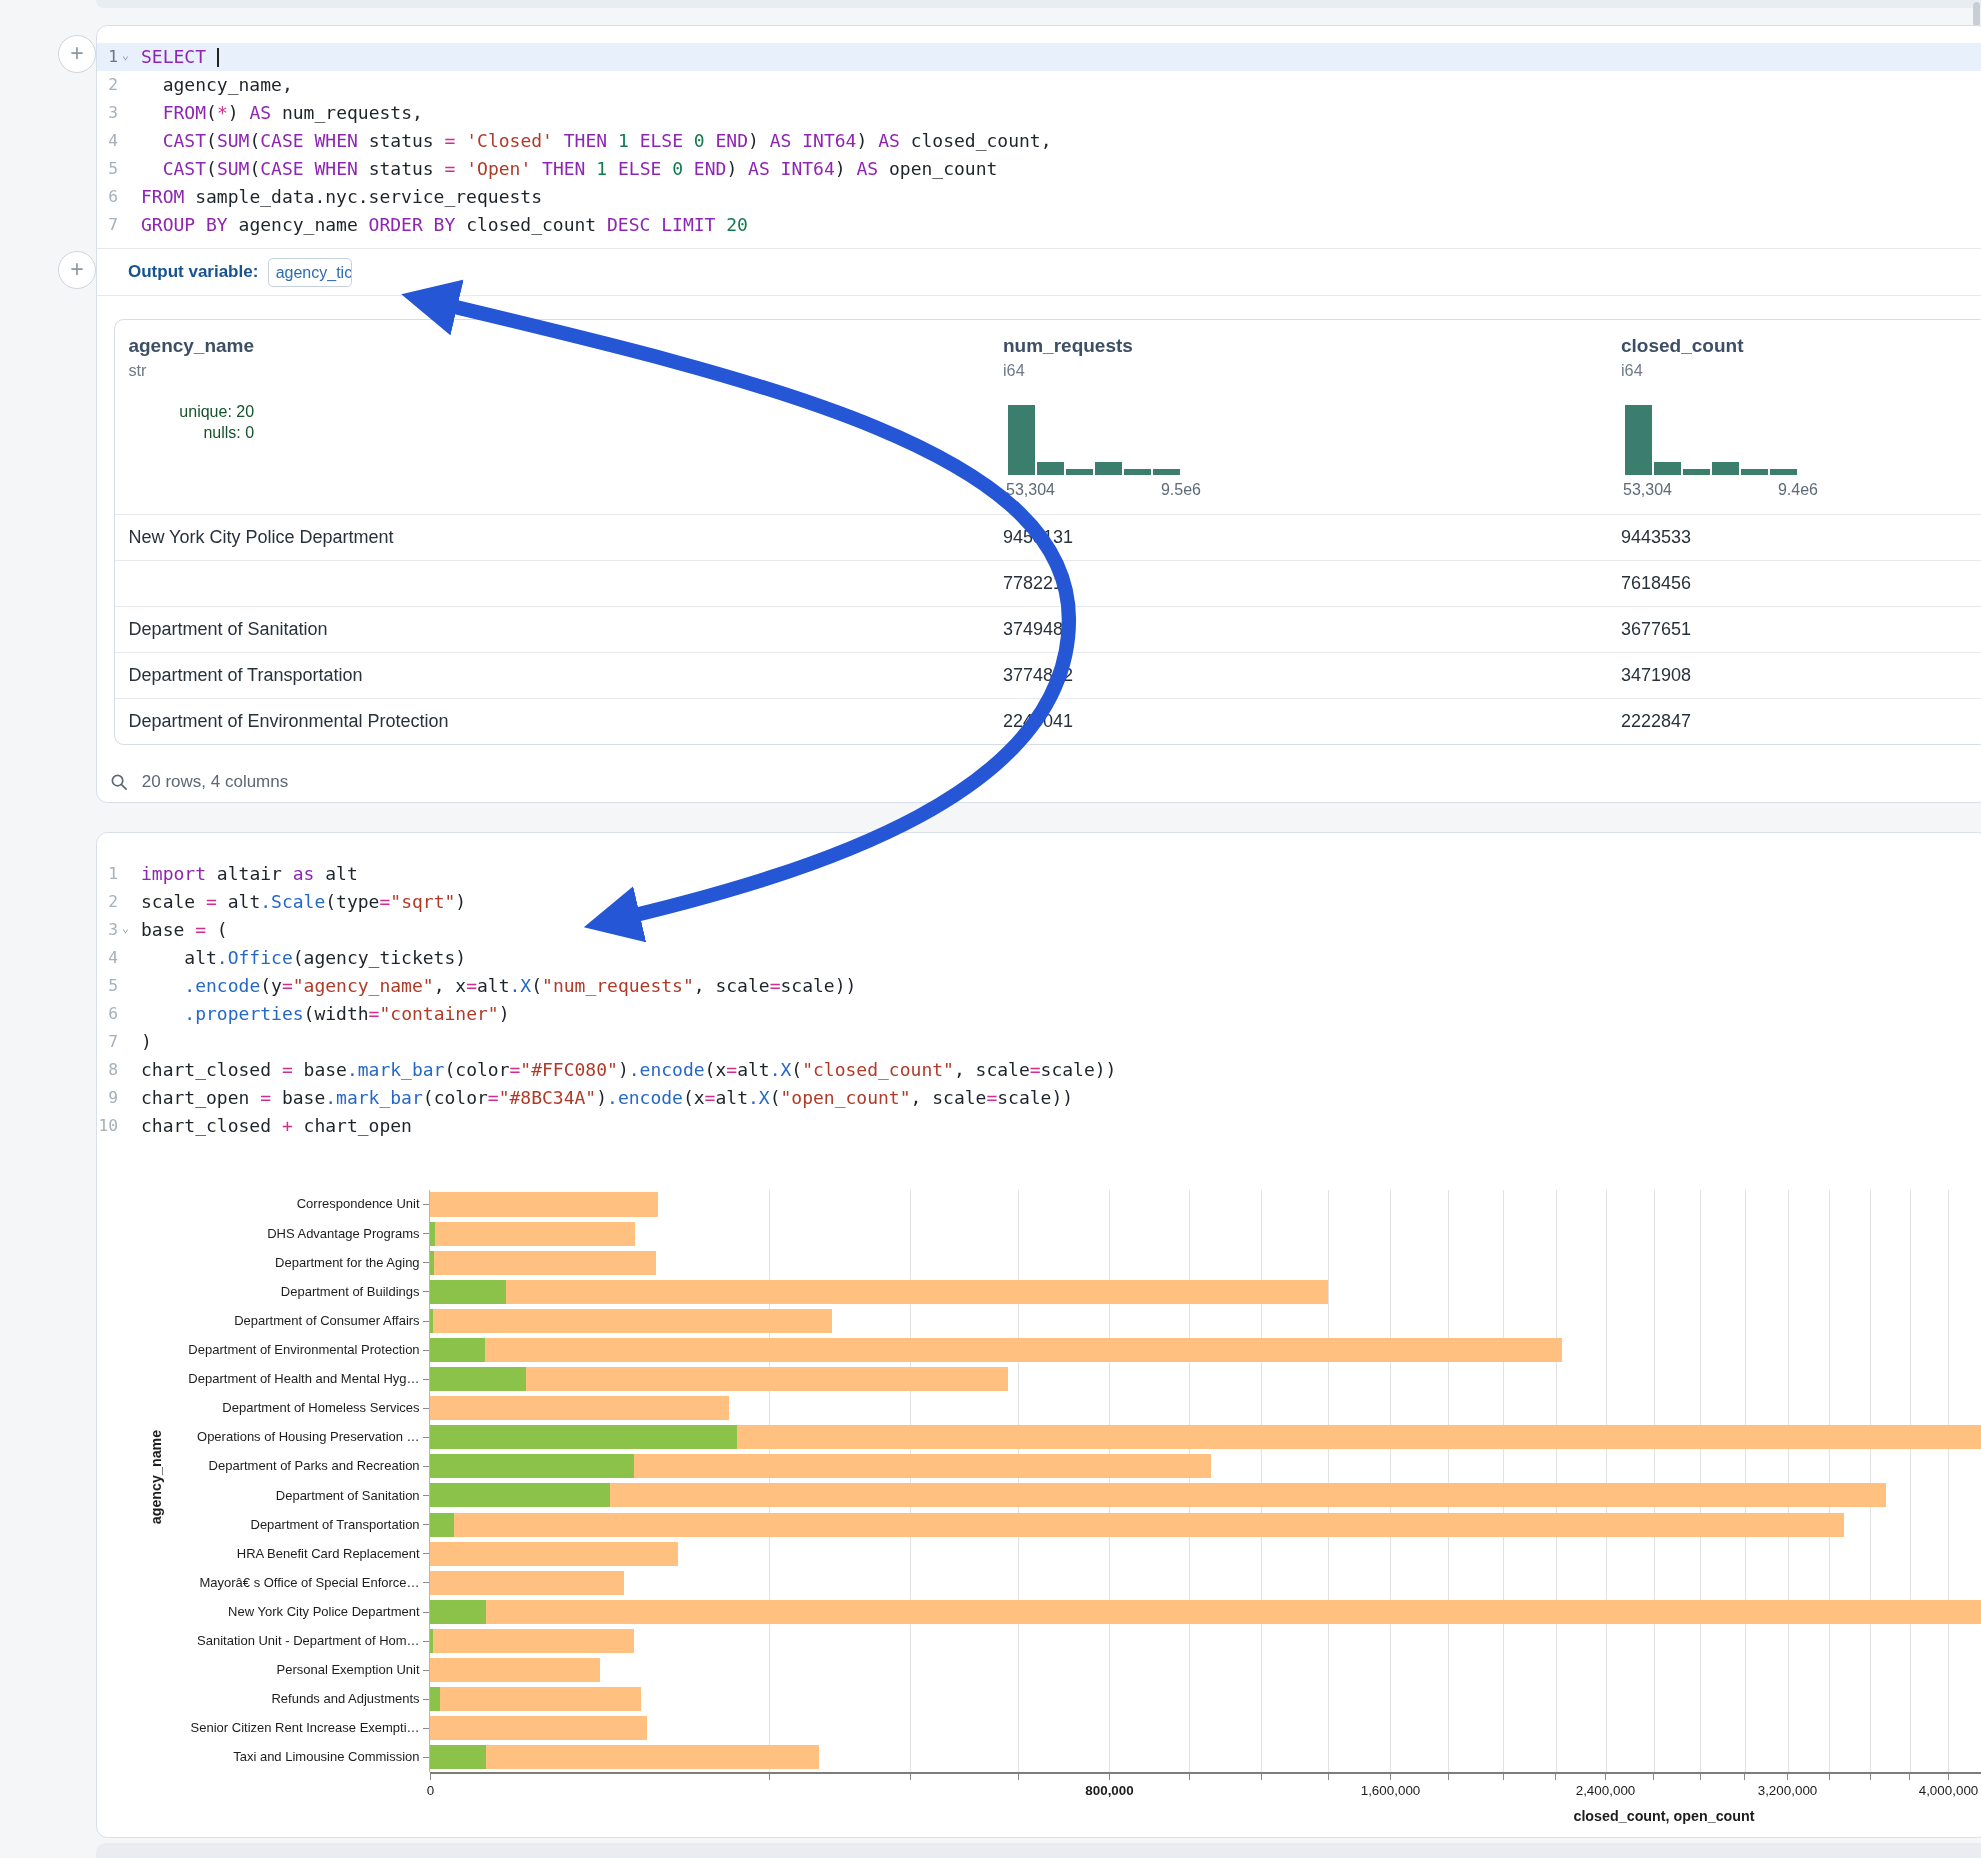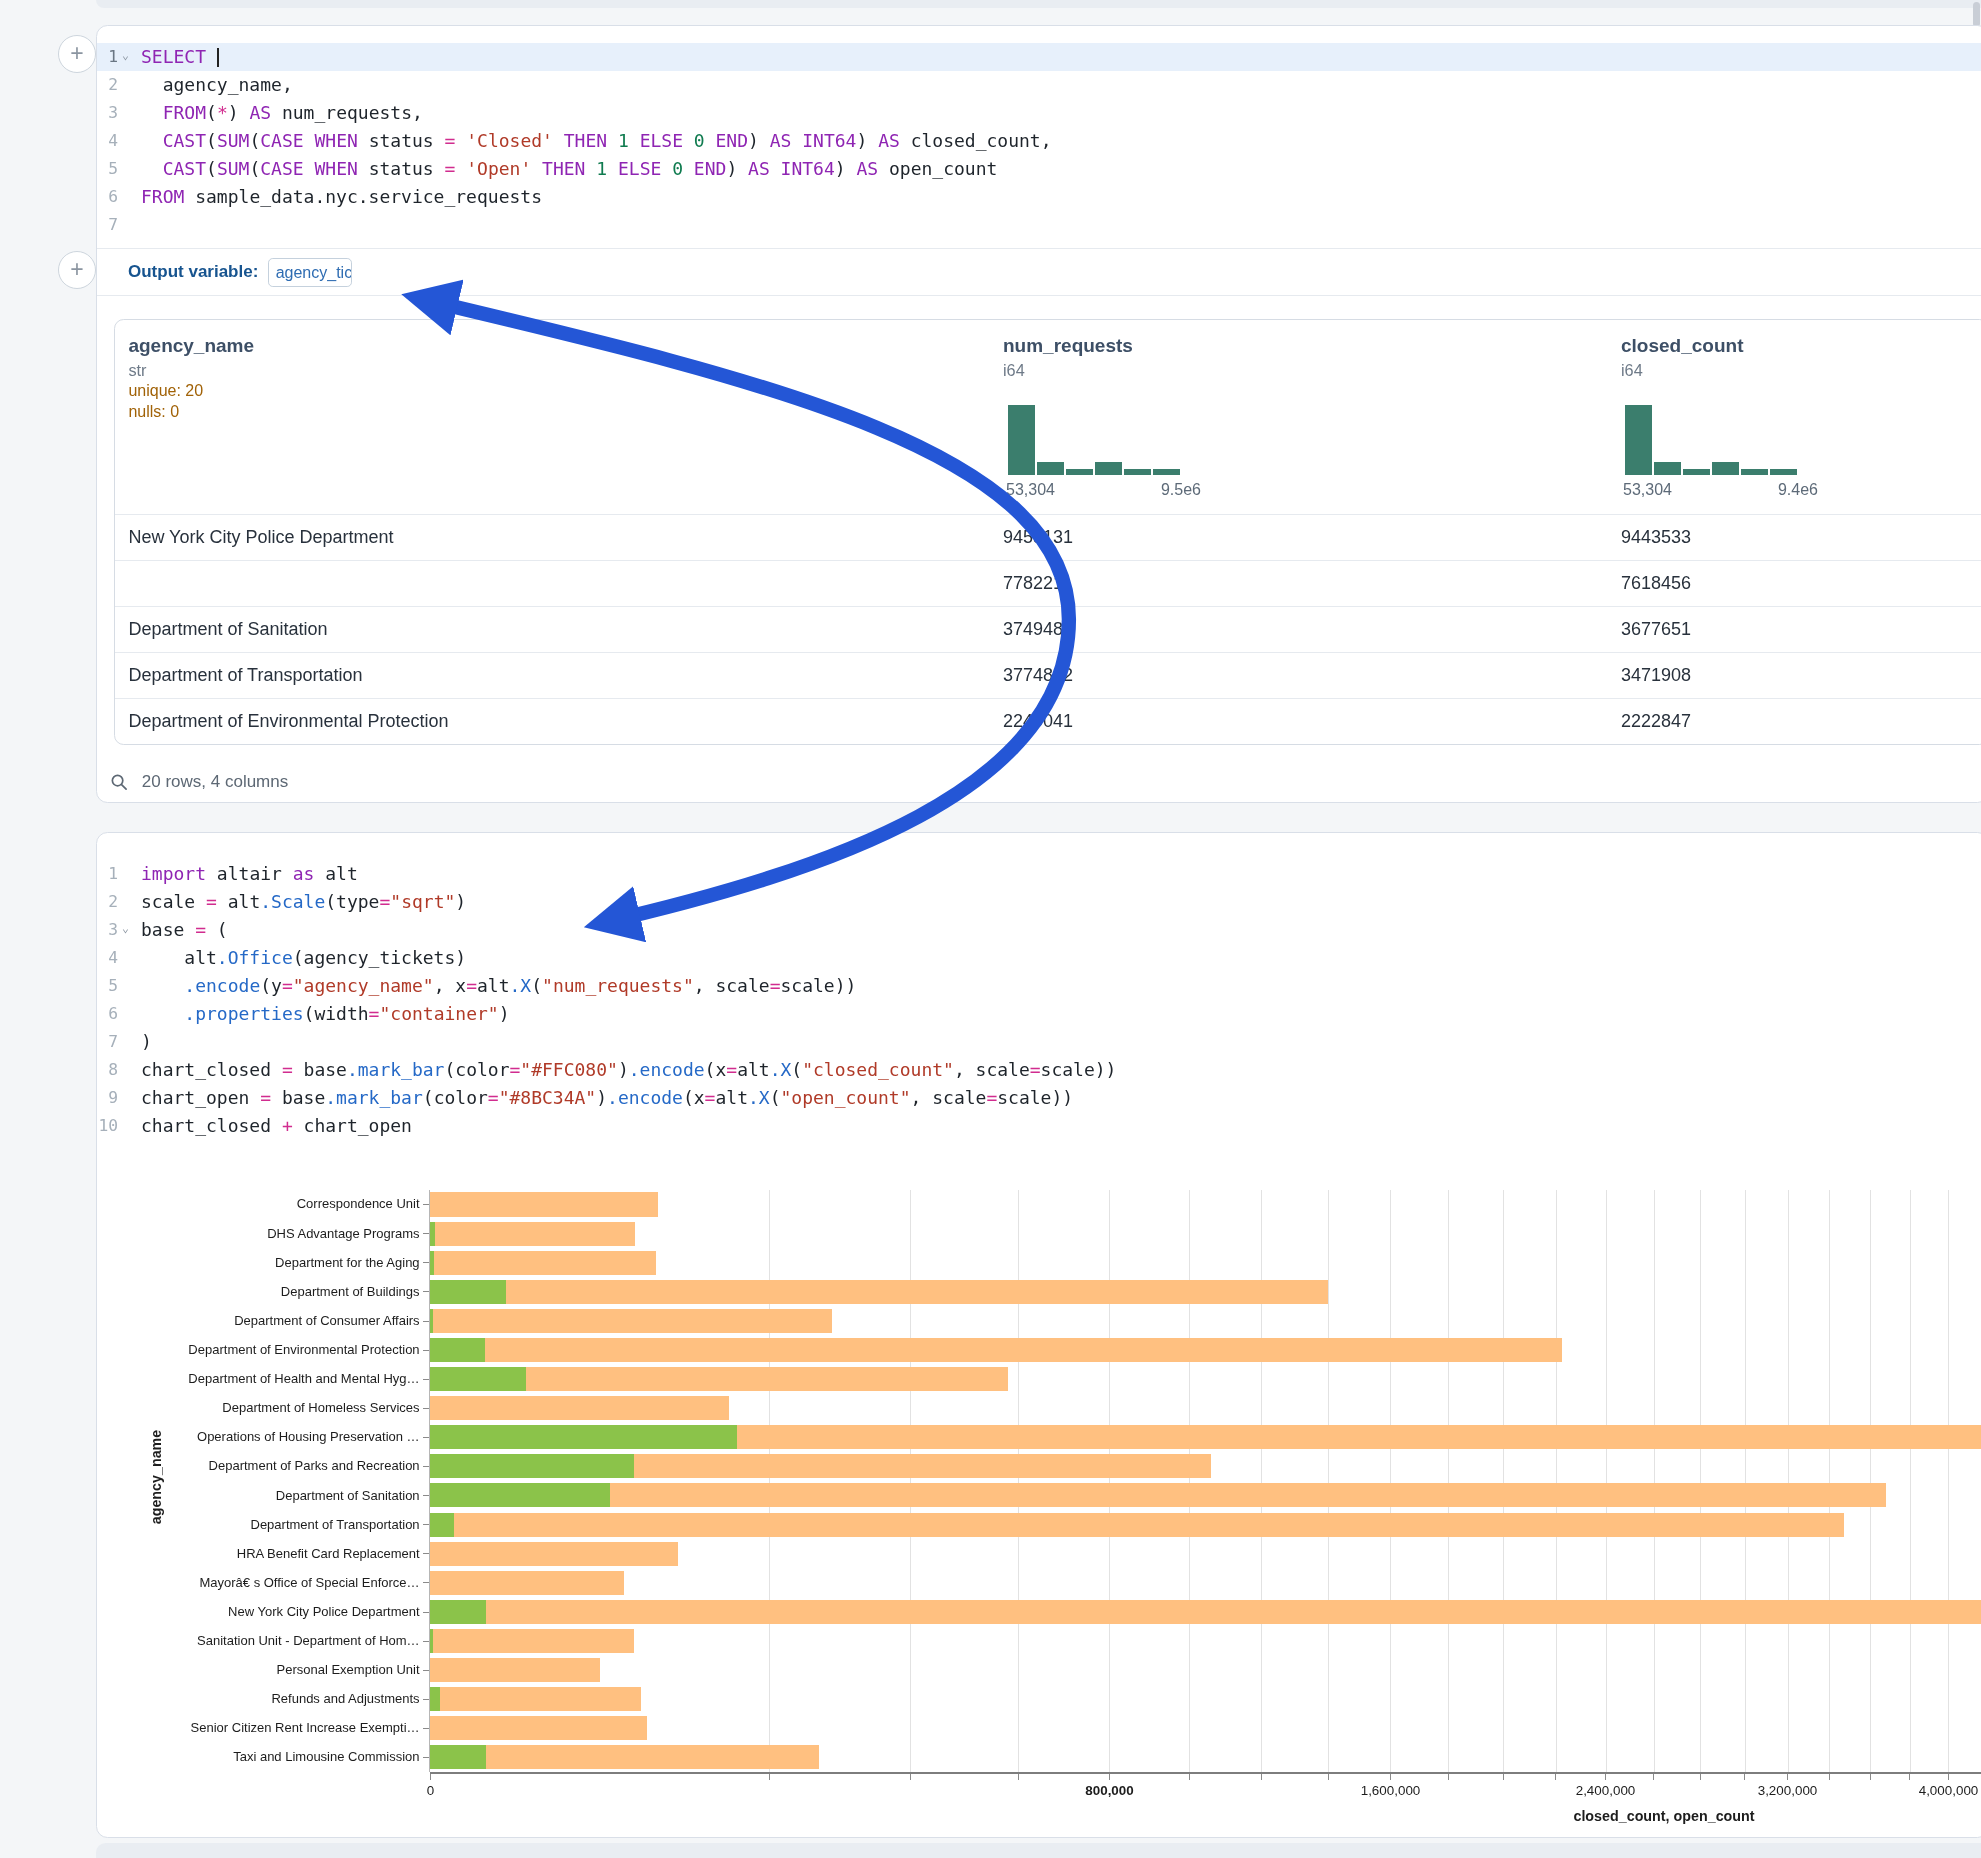--- a/index.html
+++ b/index.html
@@ -46,21 +46,21 @@
   #output-var-pill{width:84px;height:29px;border:1px solid #c5d1dd;border-radius:4.8px;
     color:#2e6cb2;font-size:16px;line-height:27px;padding:0 6.7px;box-sizing:border-box;
     overflow:hidden;white-space:nowrap;background:#fff;}
 
   
   #table-card{position:absolute;left:17px;top:293px;height:426px;width:1875px;
     border:1px solid #d6dce4;border-radius:9.6px;background:#fff;box-sizing:border-box;overflow:hidden;}
   .col-head{position:absolute;top:15.3px;}
   .col-name{font-size:19px;font-weight:bold;color:#3d4f66;}
   .col-type{font-size:16.3px;color:#6e7a88;margin-top:3.8px;}
-  .col-stats{font-size:16px;color:#a16207;line-height:21px;}
+  .col-stats{font-size:16px;color:#14532d;margin-top:21px;line-height:21px;text-align:right;}
   .hist{position:absolute;top:85px;width:172px;height:70px;display:flex;align-items:flex-end;gap:1.9px;}
   .hist .hbar{flex:1;background:#3b7e6d;}
   .hist-range{position:absolute;top:161px;width:195px;display:flex;justify-content:space-between;
     font-size:16px;color:#5d6a78;}
   #table-rows{position:absolute;top:194px;left:0;right:0;}
   .t-row{height:45px;border-top:1px solid #e6eaef;position:relative;font-size:18px;color:#28313c;}
   .t-row .c0{position:absolute;left:13.4px;top:11.5px;width:860px;}
   .t-row .c1{position:absolute;left:888px;top:11.5px;}
   .t-row .c2{position:absolute;left:1506px;top:11.5px;}
 
@@ -99,21 +99,21 @@
   <div id="add-btn-2" class="add-cell-btn">+</div>
 
   <div id="cell-1" class="cell-card">
     <div id="sql-code" class="code-block" style="top:17px;">
         <div class="code-line active"><span class="ln">1</span><span class="fold">⌄</span><span class="code-text"><span class="tk-kw">SELECT</span><span class="tk-txt"> </span><span class="cursor"></span></span></div>
         <div class="code-line"><span class="ln">2</span><span class="code-text"><span class="tk-txt">  agency_name,</span></span></div>
         <div class="code-line"><span class="ln">3</span><span class="code-text"><span class="tk-txt">  </span><span class="tk-kw">FROM</span><span class="tk-txt">(</span><span class="tk-op">*</span><span class="tk-txt">) </span><span class="tk-kw">AS</span><span class="tk-txt"> num_requests,</span></span></div>
         <div class="code-line"><span class="ln">4</span><span class="code-text"><span class="tk-txt">  </span><span class="tk-kw">CAST</span><span class="tk-txt">(</span><span class="tk-kw">SUM</span><span class="tk-txt">(</span><span class="tk-kw">CASE</span><span class="tk-txt"> </span><span class="tk-kw">WHEN</span><span class="tk-txt"> status </span><span class="tk-op">=</span><span class="tk-txt"> </span><span class="tk-str">'Closed'</span><span class="tk-txt"> </span><span class="tk-kw">THEN</span><span class="tk-txt"> </span><span class="tk-num">1</span><span class="tk-txt"> </span><span class="tk-kw">ELSE</span><span class="tk-txt"> </span><span class="tk-num">0</span><span class="tk-txt"> </span><span class="tk-kw">END</span><span class="tk-txt">) </span><span class="tk-kw">AS</span><span class="tk-txt"> </span><span class="tk-kw">INT64</span><span class="tk-txt">) </span><span class="tk-kw">AS</span><span class="tk-txt"> closed_count,</span></span></div>
         <div class="code-line"><span class="ln">5</span><span class="code-text"><span class="tk-txt">  </span><span class="tk-kw">CAST</span><span class="tk-txt">(</span><span class="tk-kw">SUM</span><span class="tk-txt">(</span><span class="tk-kw">CASE</span><span class="tk-txt"> </span><span class="tk-kw">WHEN</span><span class="tk-txt"> status </span><span class="tk-op">=</span><span class="tk-txt"> </span><span class="tk-str">'Open'</span><span class="tk-txt"> </span><span class="tk-kw">THEN</span><span class="tk-txt"> </span><span class="tk-num">1</span><span class="tk-txt"> </span><span class="tk-kw">ELSE</span><span class="tk-txt"> </span><span class="tk-num">0</span><span class="tk-txt"> </span><span class="tk-kw">END</span><span class="tk-txt">) </span><span class="tk-kw">AS</span><span class="tk-txt"> </span><span class="tk-kw">INT64</span><span class="tk-txt">) </span><span class="tk-kw">AS</span><span class="tk-txt"> open_count</span></span></div>
         <div class="code-line"><span class="ln">6</span><span class="code-text"><span class="tk-kw">FROM</span><span class="tk-txt"> sample_data.nyc.service_requests</span></span></div>
-        <div class="code-line"><span class="ln">7</span></div>
+        <div class="code-line"><span class="ln">7</span><span class="code-text"><span class="tk-kw">GROUP BY</span><span class="tk-txt"> agency_name </span><span class="tk-kw">ORDER BY</span><span class="tk-txt"> closed_count </span><span class="tk-kw">DESC</span><span class="tk-txt"> </span><span class="tk-kw">LIMIT</span><span class="tk-txt"> </span><span class="tk-num">20</span></span></div>
       </div>
 
     <div id="output-var-row">
       <span id="output-var-label">Output variable:</span>
       <span id="output-var-pill">agency_tickets</span>
     </div>
 
     <div id="table-card">
       <div class="col-head" style="left:13.4px;">
         <div class="col-name">agency_name</div>

